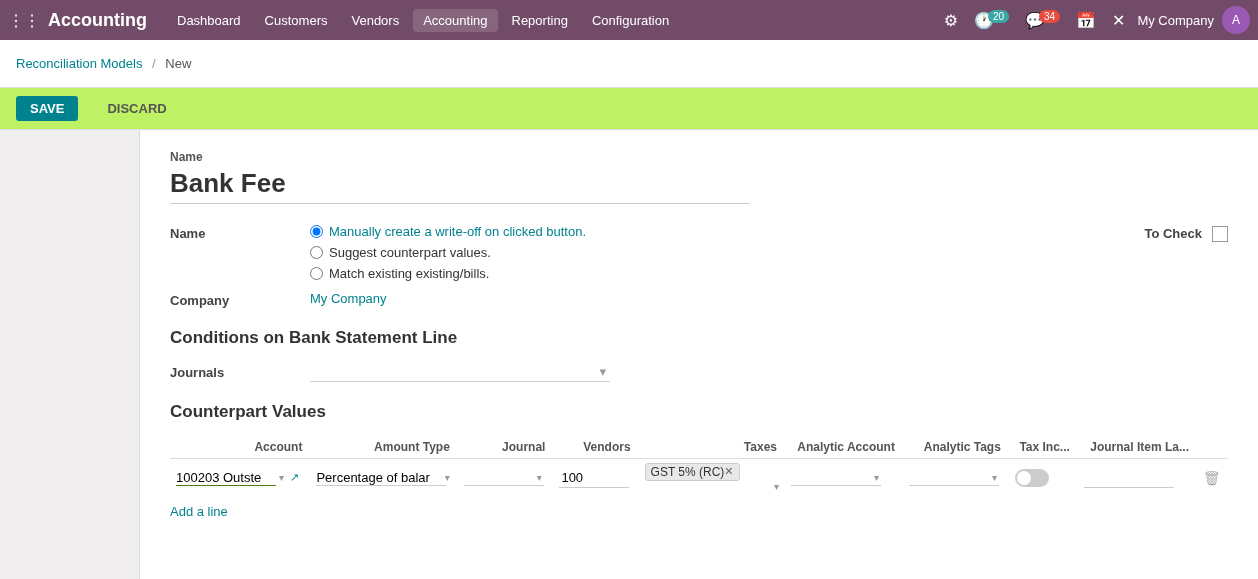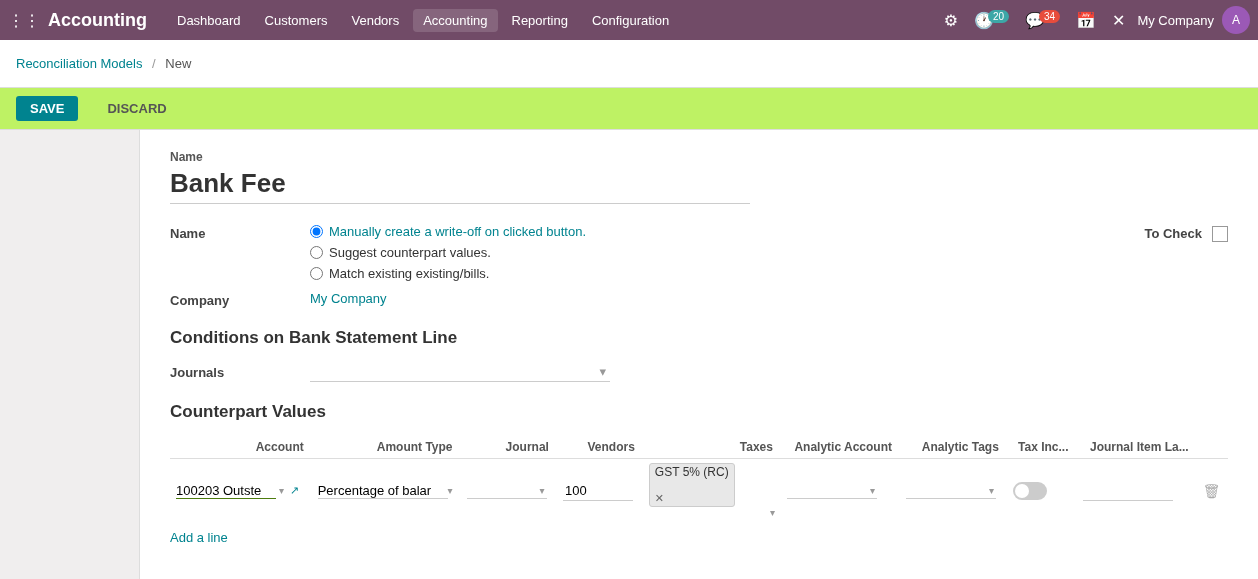--- a/index.html
+++ b/index.html
@@ -295,27 +295,26 @@
       color: #00838F;
       font-size: 11px;
       cursor: pointer;
       text-decoration: none;
     }
 
     
     .tax-chip {
       display: inline-flex;
       align-items: flex-start;
-      gap: 13px;
+      gap: 0;
       background: #e8e8e8;
       border: 1px solid #ccc;
       border-radius: 3px;
       padding: 1px 5px;
       font-size: 12px;
-      flex-direction: column;
     }
     .tax-chip-close {
       cursor: pointer;
       color: #666;
       font-size: 11px;
     }
     .tax-input-wrap {
       display: flex;
       flex-direction: column;
     }

